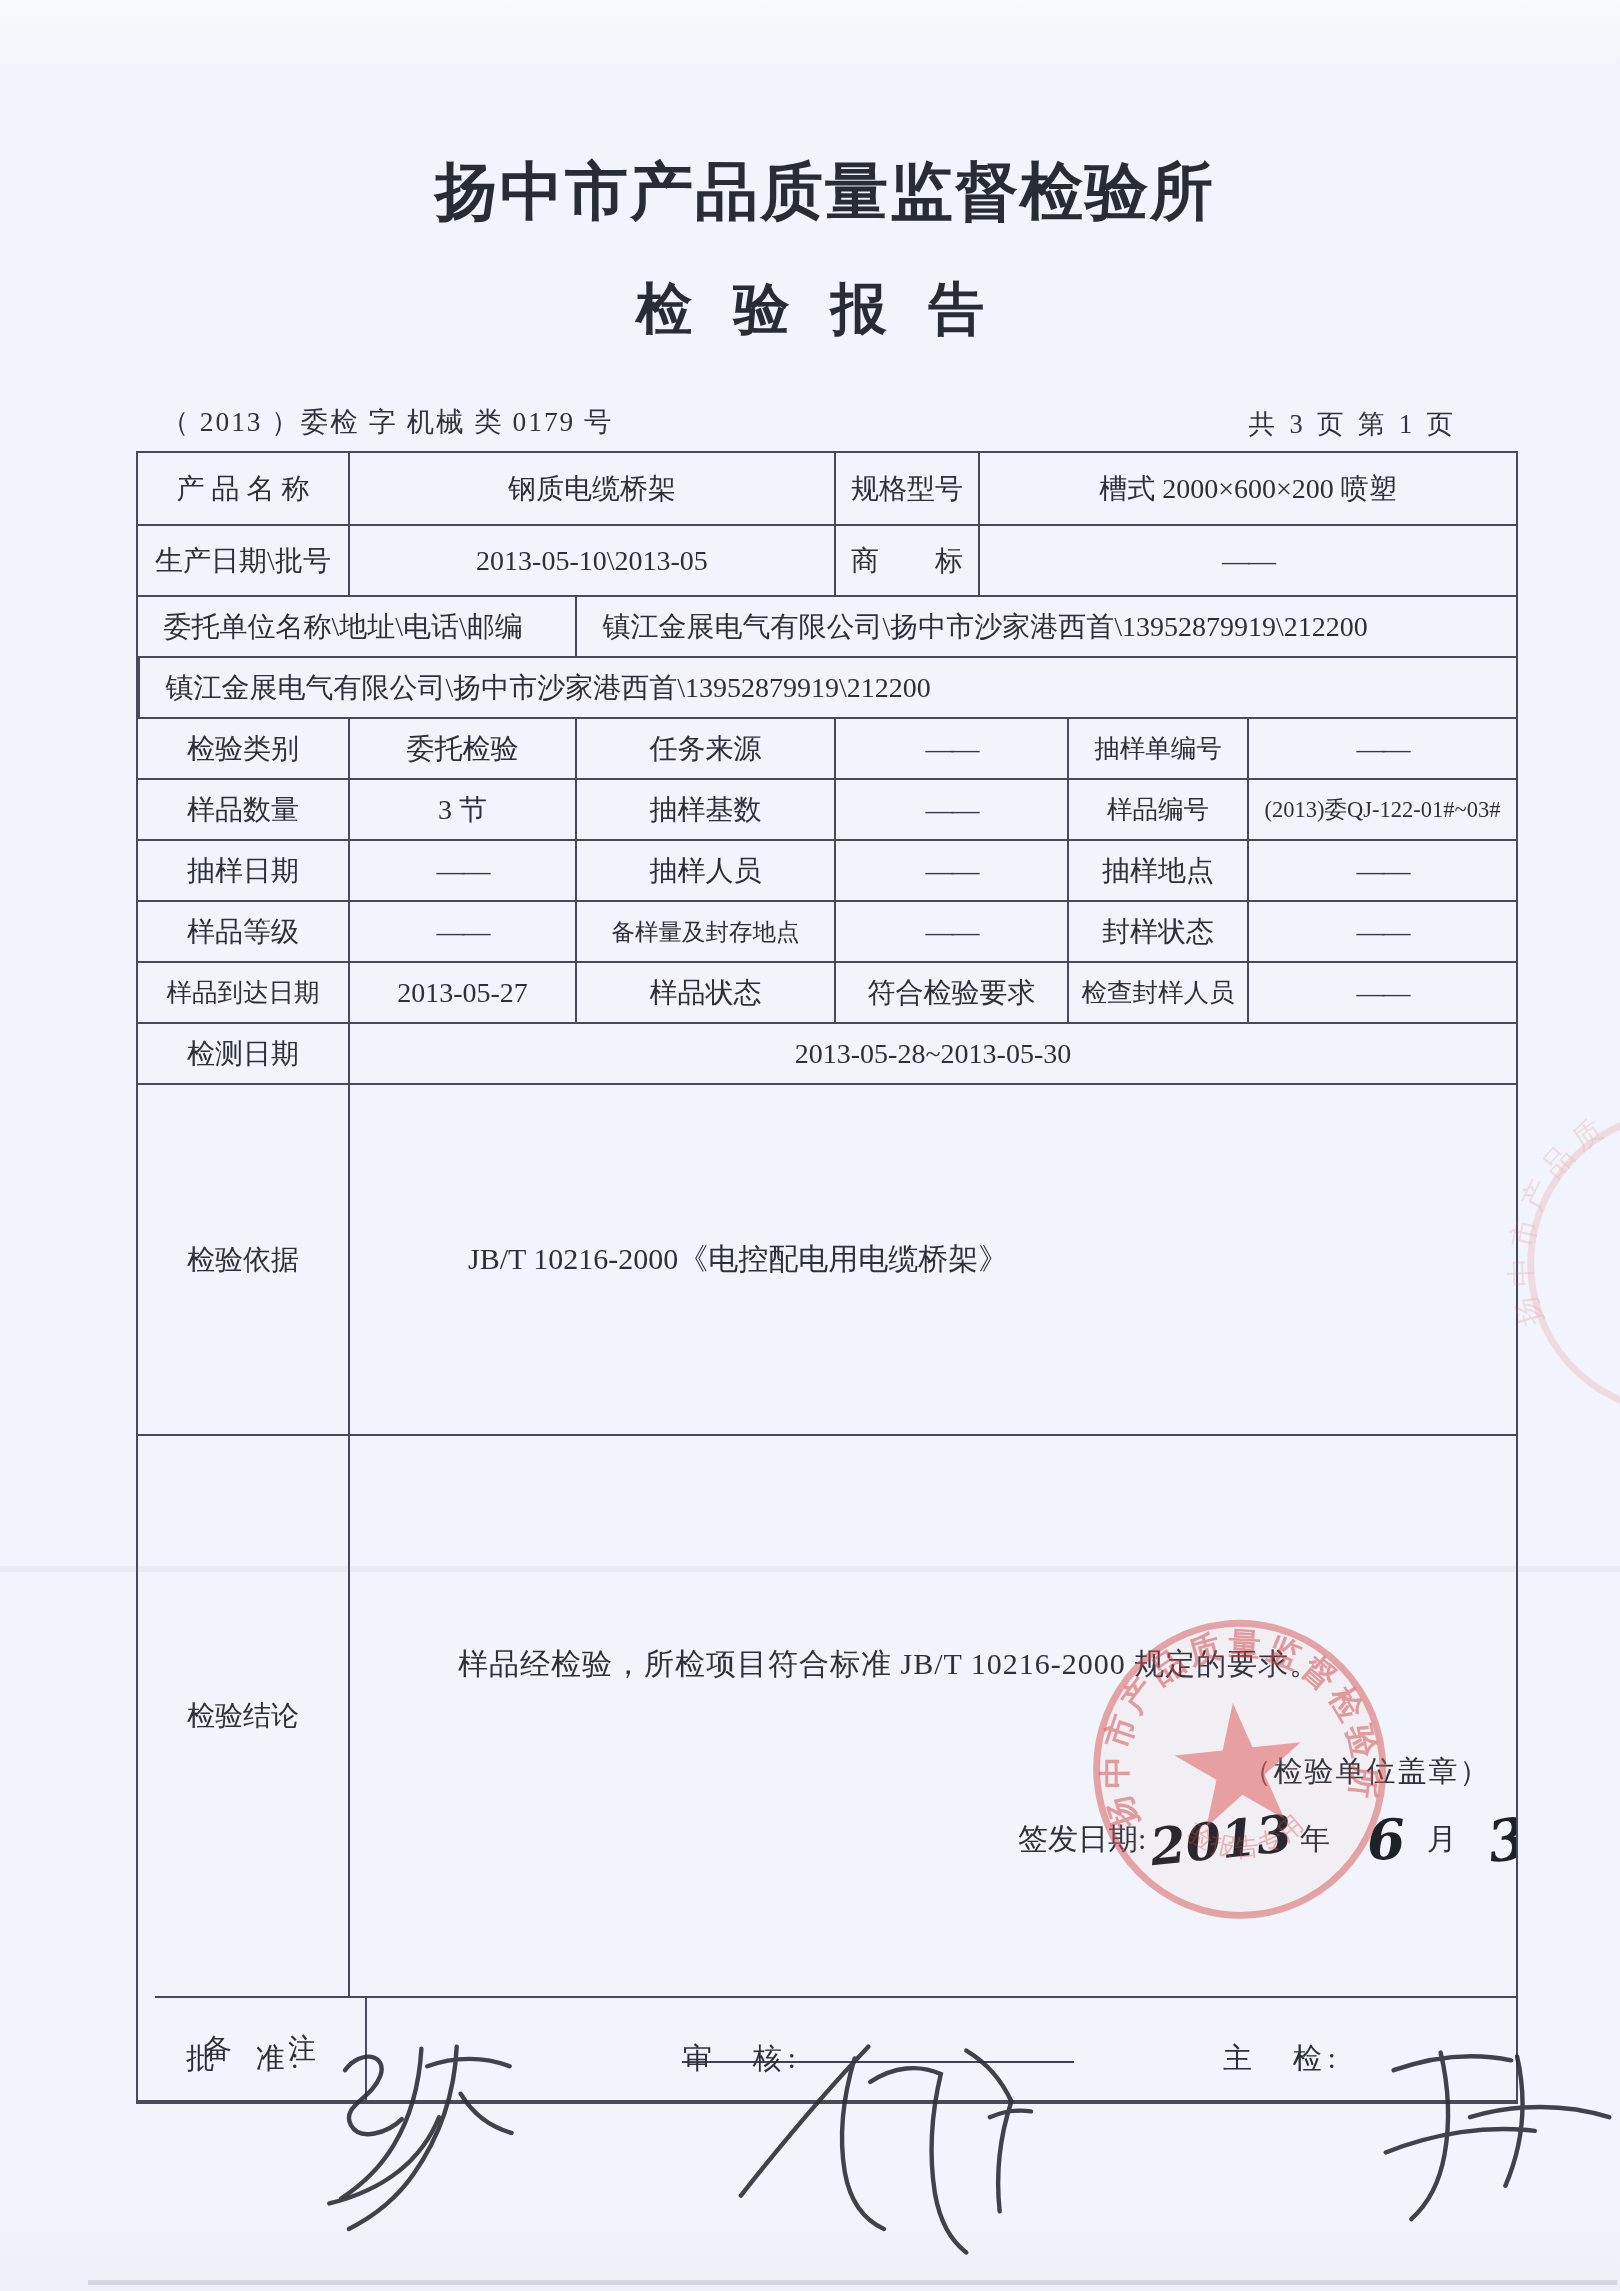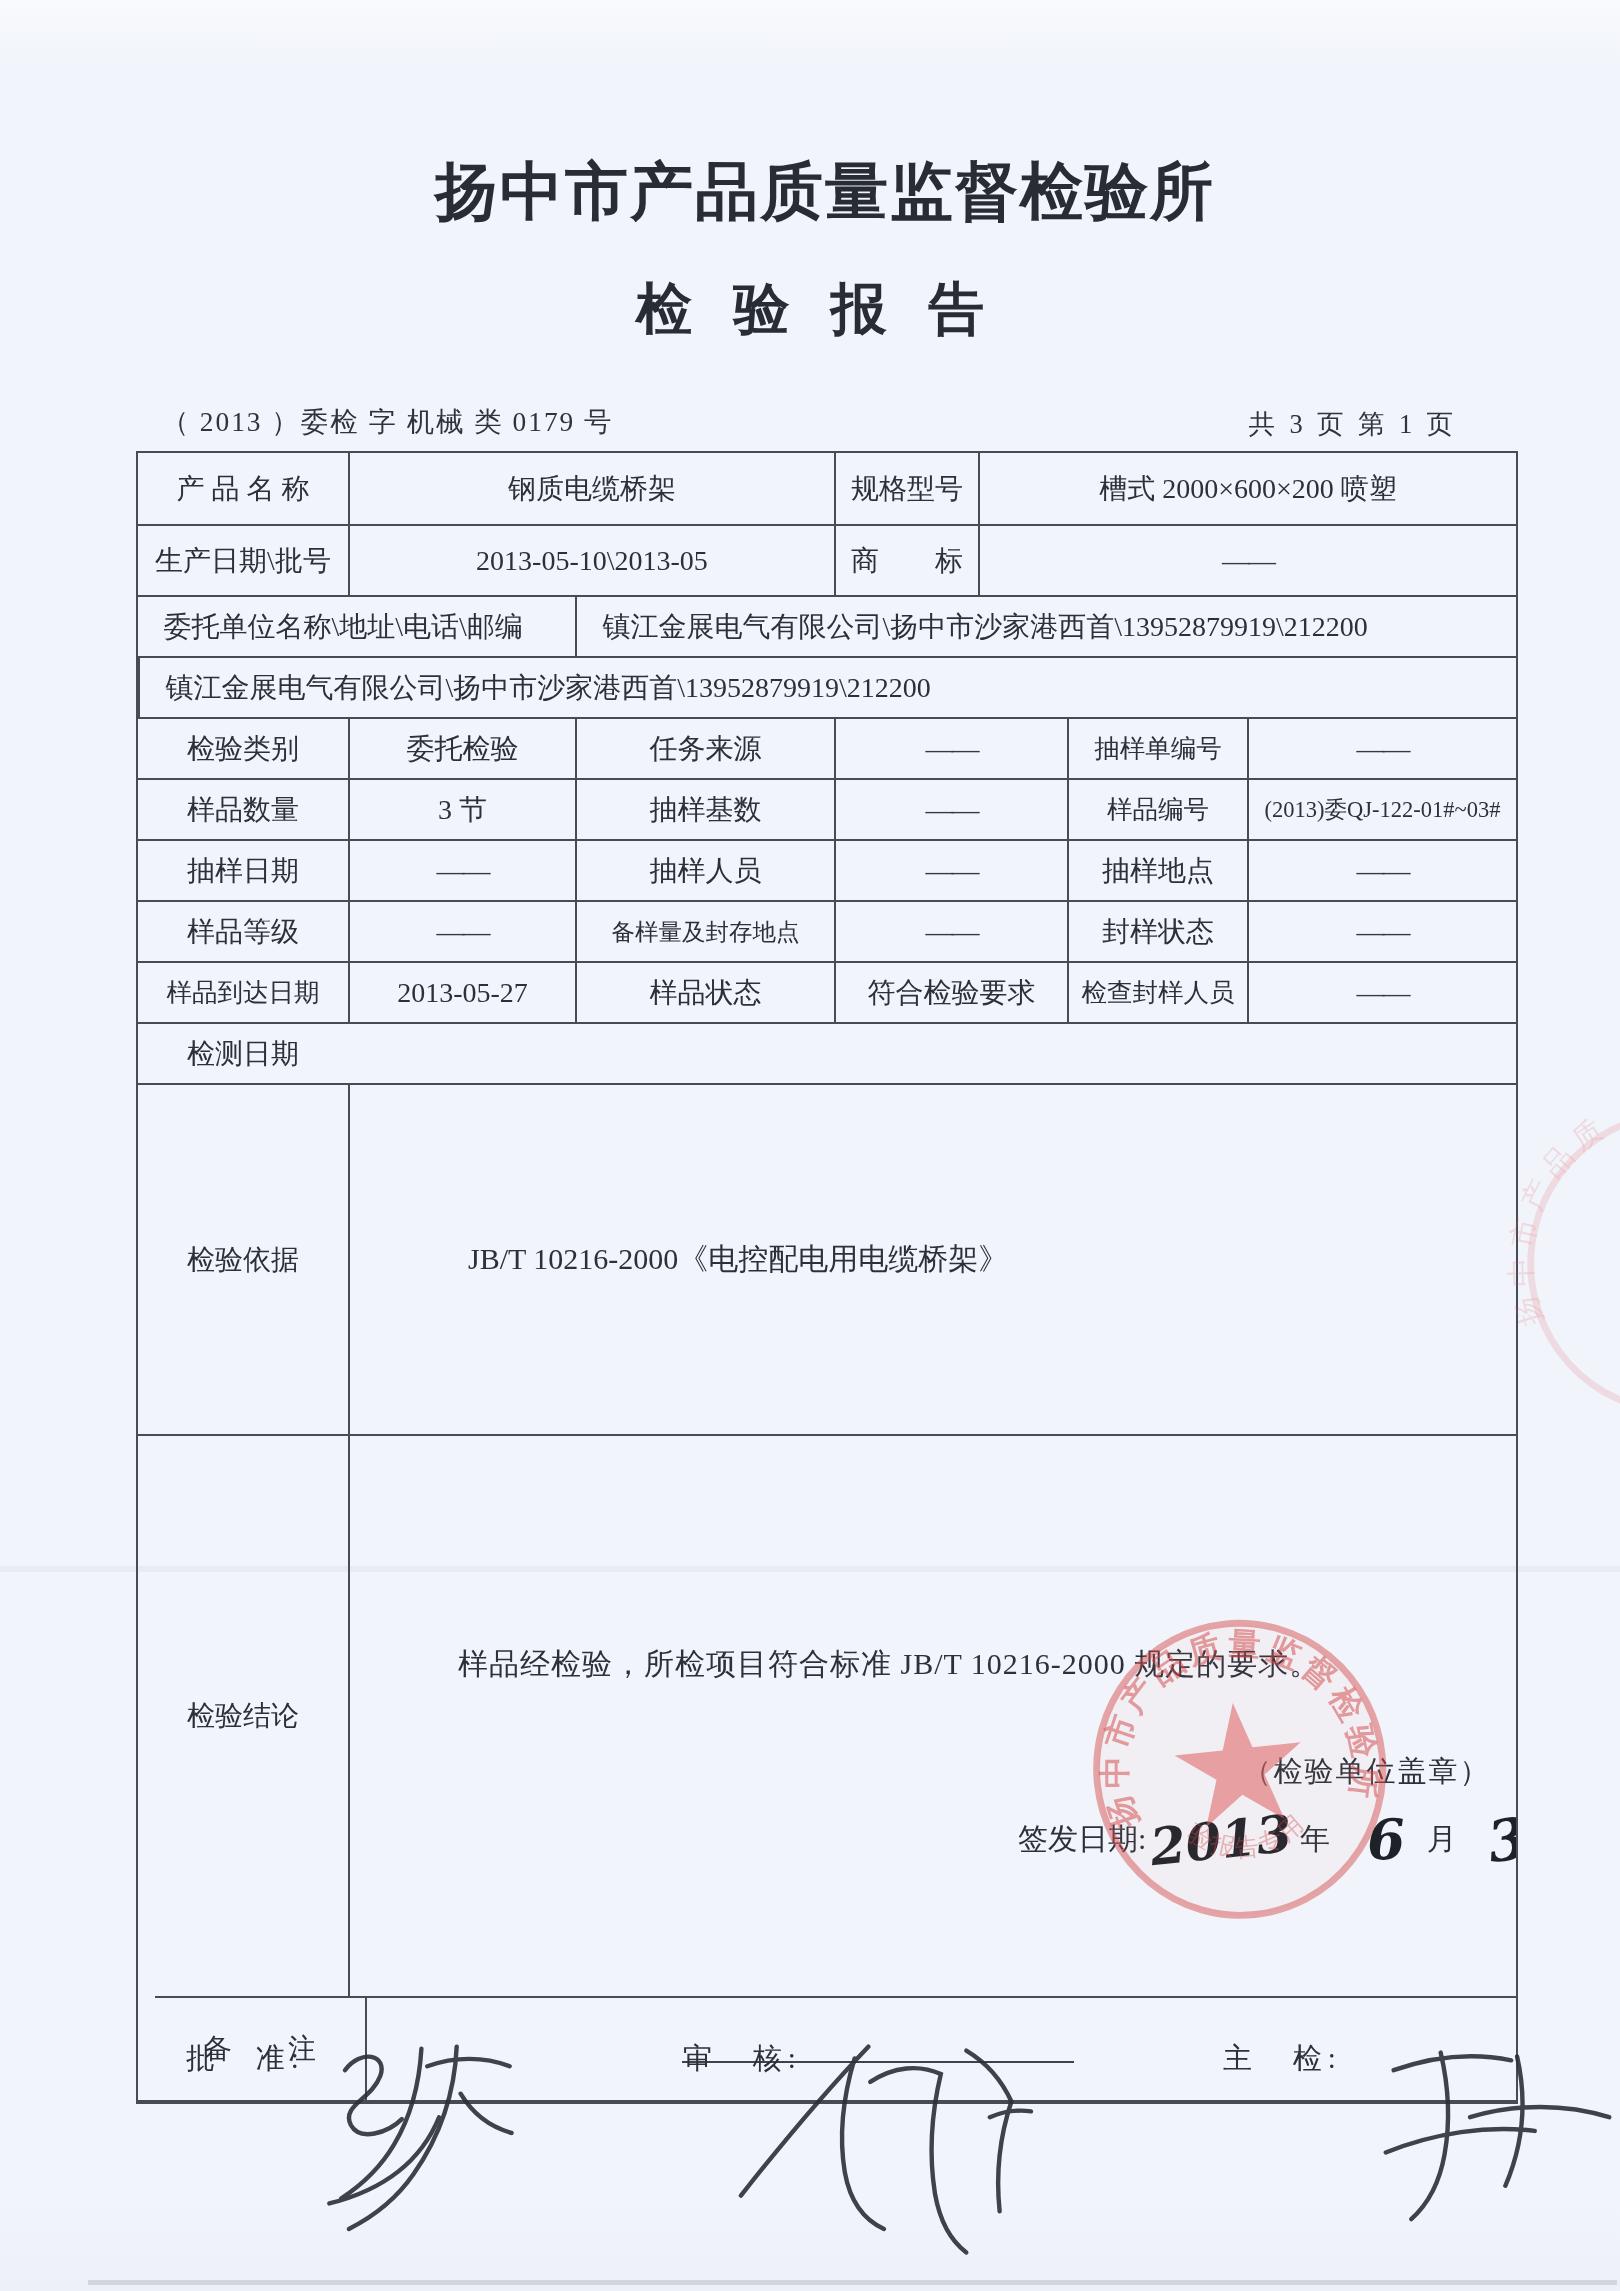--- a/index.html
+++ b/index.html
@@ -127,20 +127,21 @@
       <div class="cell fc w214 fs26">样品到达日期</div>
       <div class="cell w232">2013-05-27</div>
       <div class="cell w264">样品状态</div>
       <div class="cell w238">符合检验要求</div>
       <div class="cell w184 fs26">检查封样人员</div>
       <div class="cell w274 dash">——</div>
     </div>
 
     <div class="row h62">
       <div class="cell fc w214">检测日期</div>
+      <div class="cell w1192">2013-05-28~2013-05-30</div>
     </div>
 
     <div class="row h358">
       <div class="cell fc w214">检验依据</div>
       <div class="cell w1192 basis-cell">JB/T  10216-2000《电控配电用电缆桥架》</div>
     </div>
 
     <div class="row h514">
       <div class="cell fc w214">检验结论</div>
       <div class="cell w1192 concl-cell">

